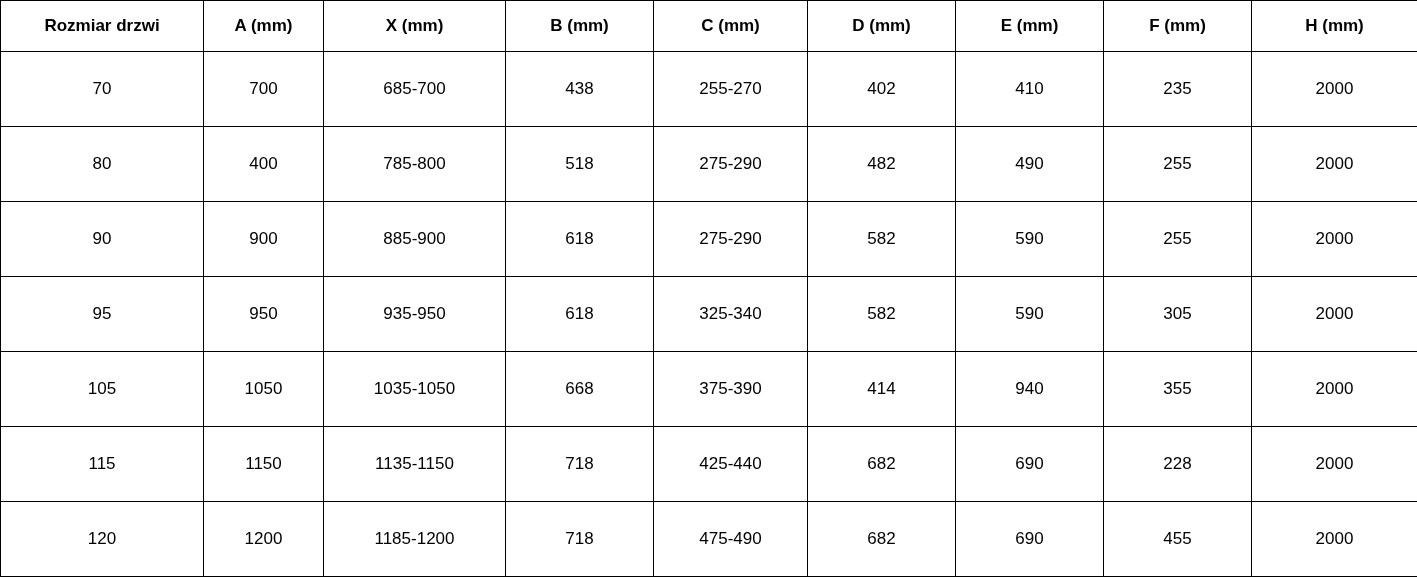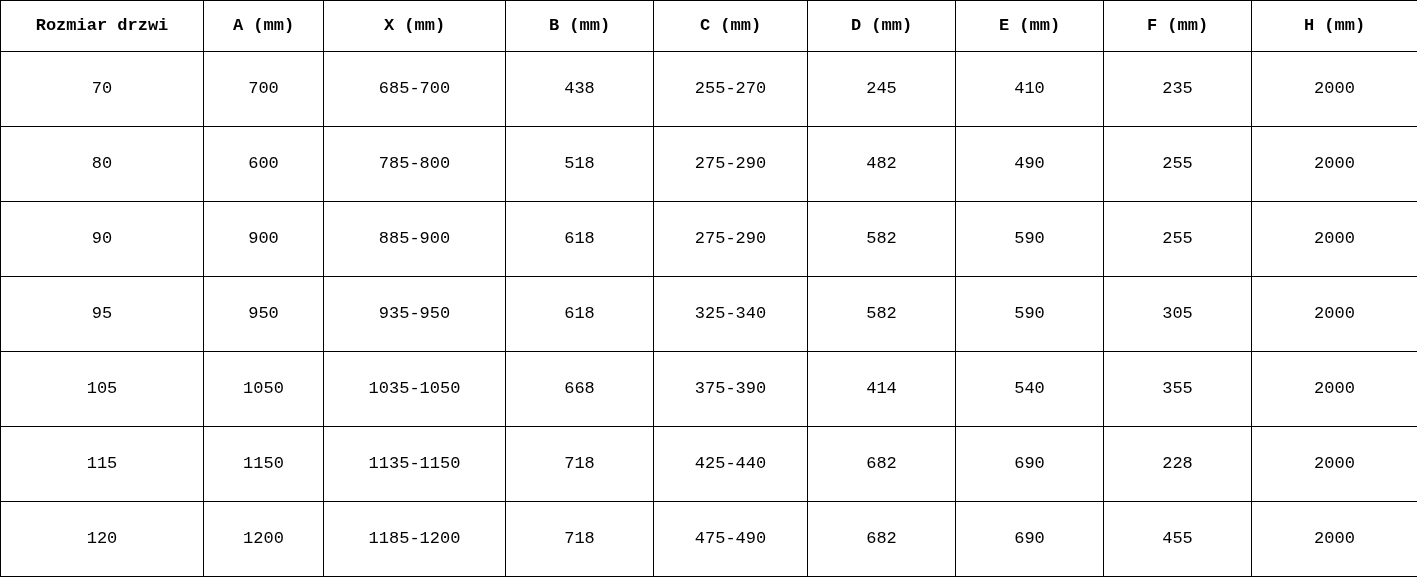--- a/index.html
+++ b/index.html
@@ -11,21 +11,20 @@
     width: 1417px;
     height: 577px;
     font-family: "Liberation Sans", sans-serif;
     color: #000000;
     overflow: hidden;
   }
   .table-wrap {
     width: 1417px;
     height: 577px;
     box-sizing: border-box;
-    font-family: Liberation Mono, monospace;
   }
   table.spec-table {
     border-collapse: collapse;
     width: 1417px;
     height: 577px;
     table-layout: fixed;
   }
   table.spec-table th,
   table.spec-table td {
     border: 1px solid #000000;
@@ -84,28 +83,28 @@
         <th>H (mm)</th>
       </tr>
     </thead>
     <tbody>
       <tr>
         <td>70</td>
         <td>700</td>
         <td>685-700</td>
         <td>438</td>
         <td>255-270</td>
-        <td>245</td>
+        <td>402</td>
         <td>410</td>
         <td>235</td>
         <td>2000</td>
       </tr>
       <tr>
         <td>80</td>
-        <td>600</td>
+        <td>400</td>
         <td>785-800</td>
         <td>518</td>
         <td>275-290</td>
         <td>482</td>
         <td>490</td>
         <td>255</td>
         <td>2000</td>
       </tr>
       <tr>
         <td>90</td>
@@ -129,21 +128,21 @@
         <td>305</td>
         <td>2000</td>
       </tr>
       <tr>
         <td>105</td>
         <td>1050</td>
         <td>1035-1050</td>
         <td>668</td>
         <td>375-390</td>
         <td>414</td>
-        <td>540</td>
+        <td>940</td>
         <td>355</td>
         <td>2000</td>
       </tr>
       <tr>
         <td>115</td>
         <td>1150</td>
         <td>1135-1150</td>
         <td>718</td>
         <td>425-440</td>
         <td>682</td>

